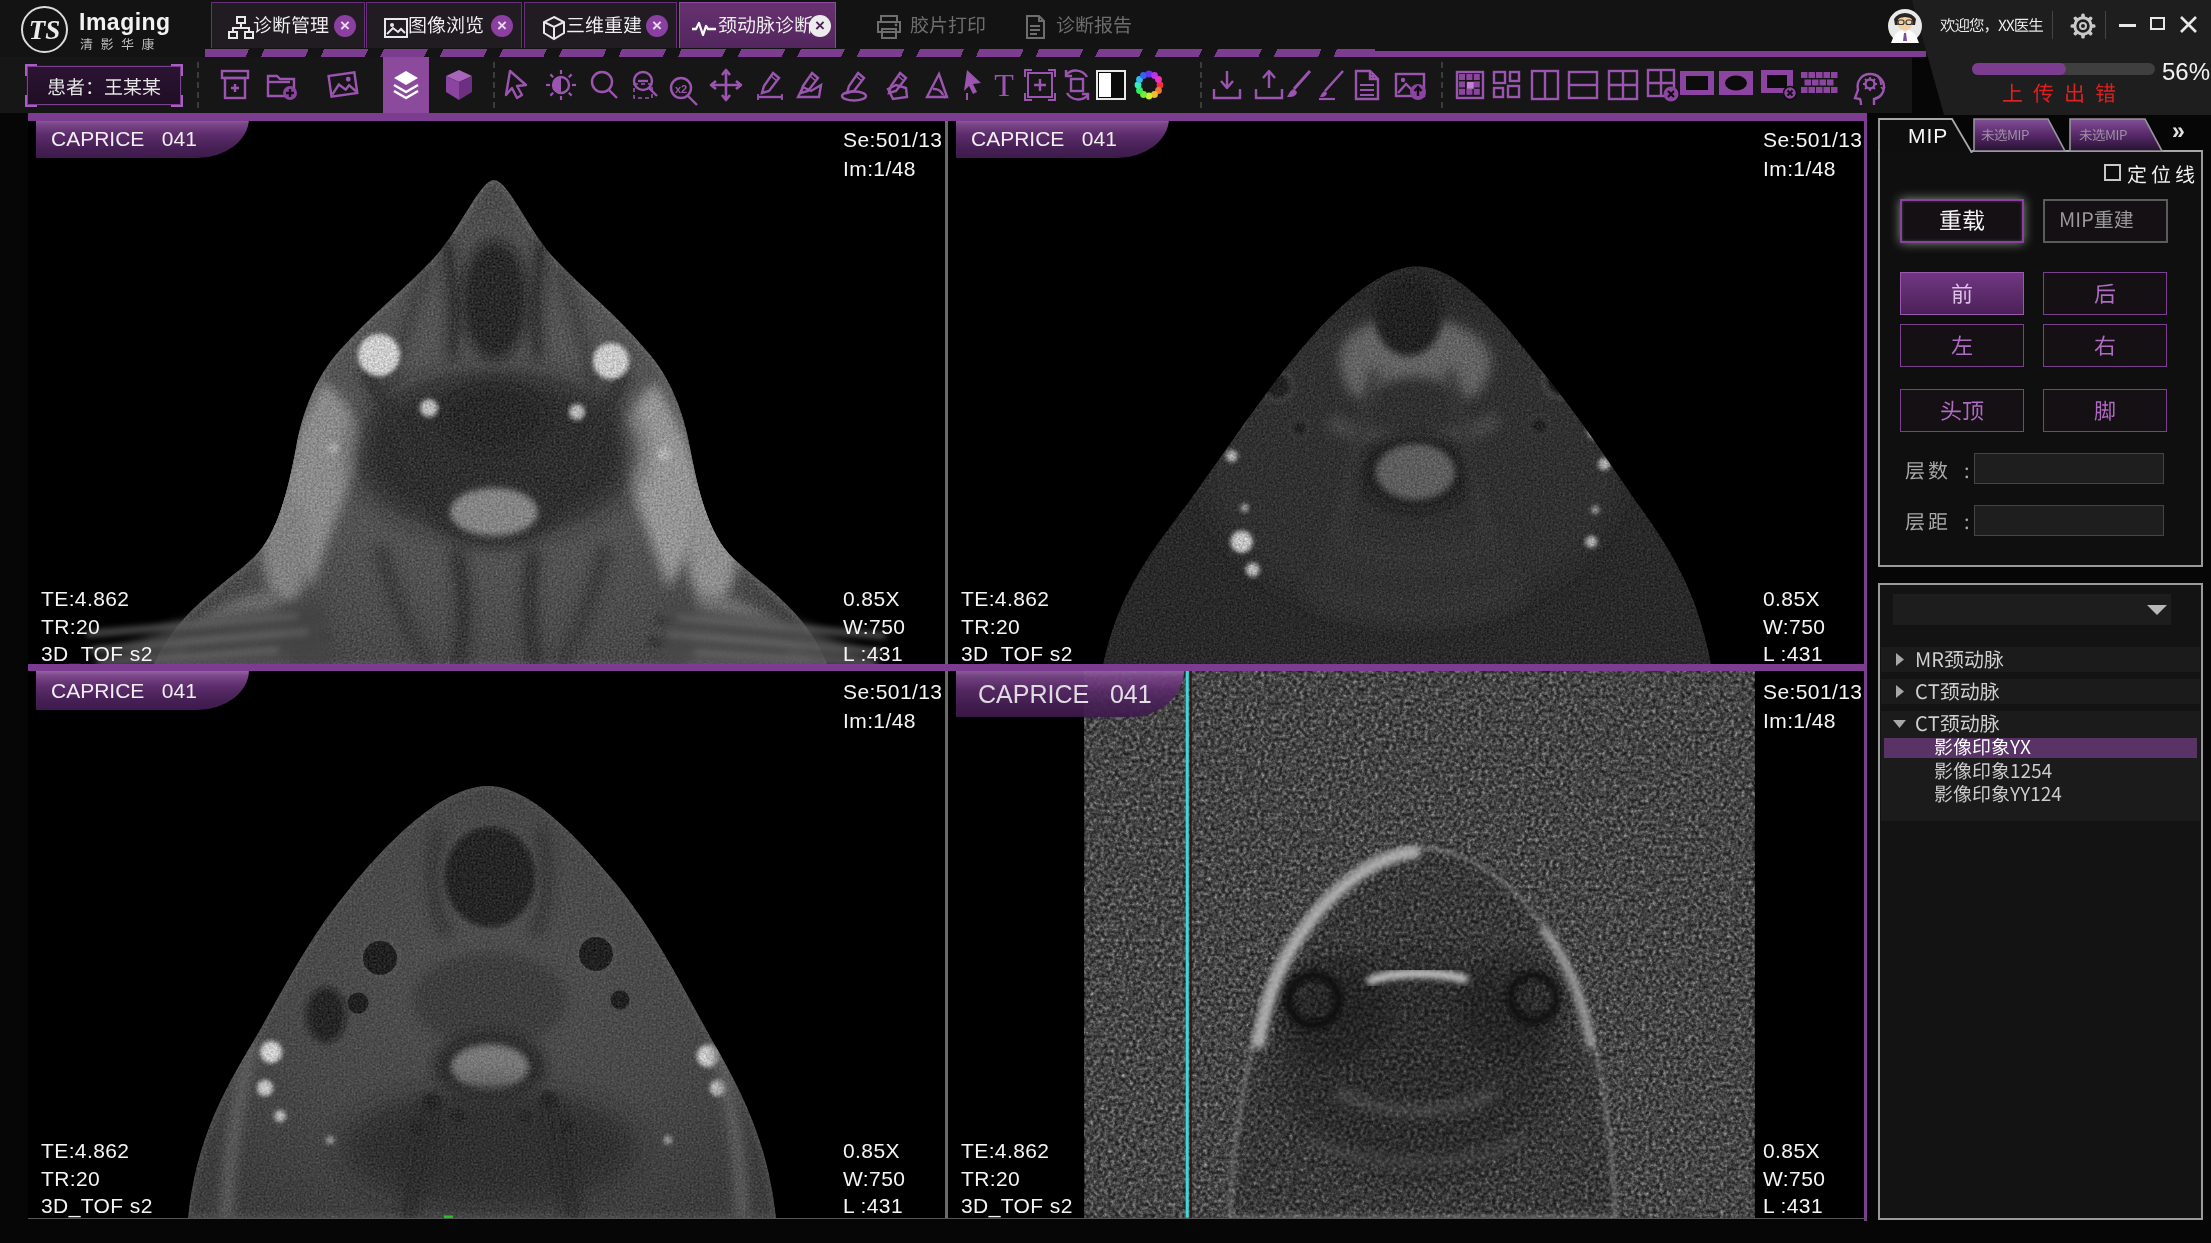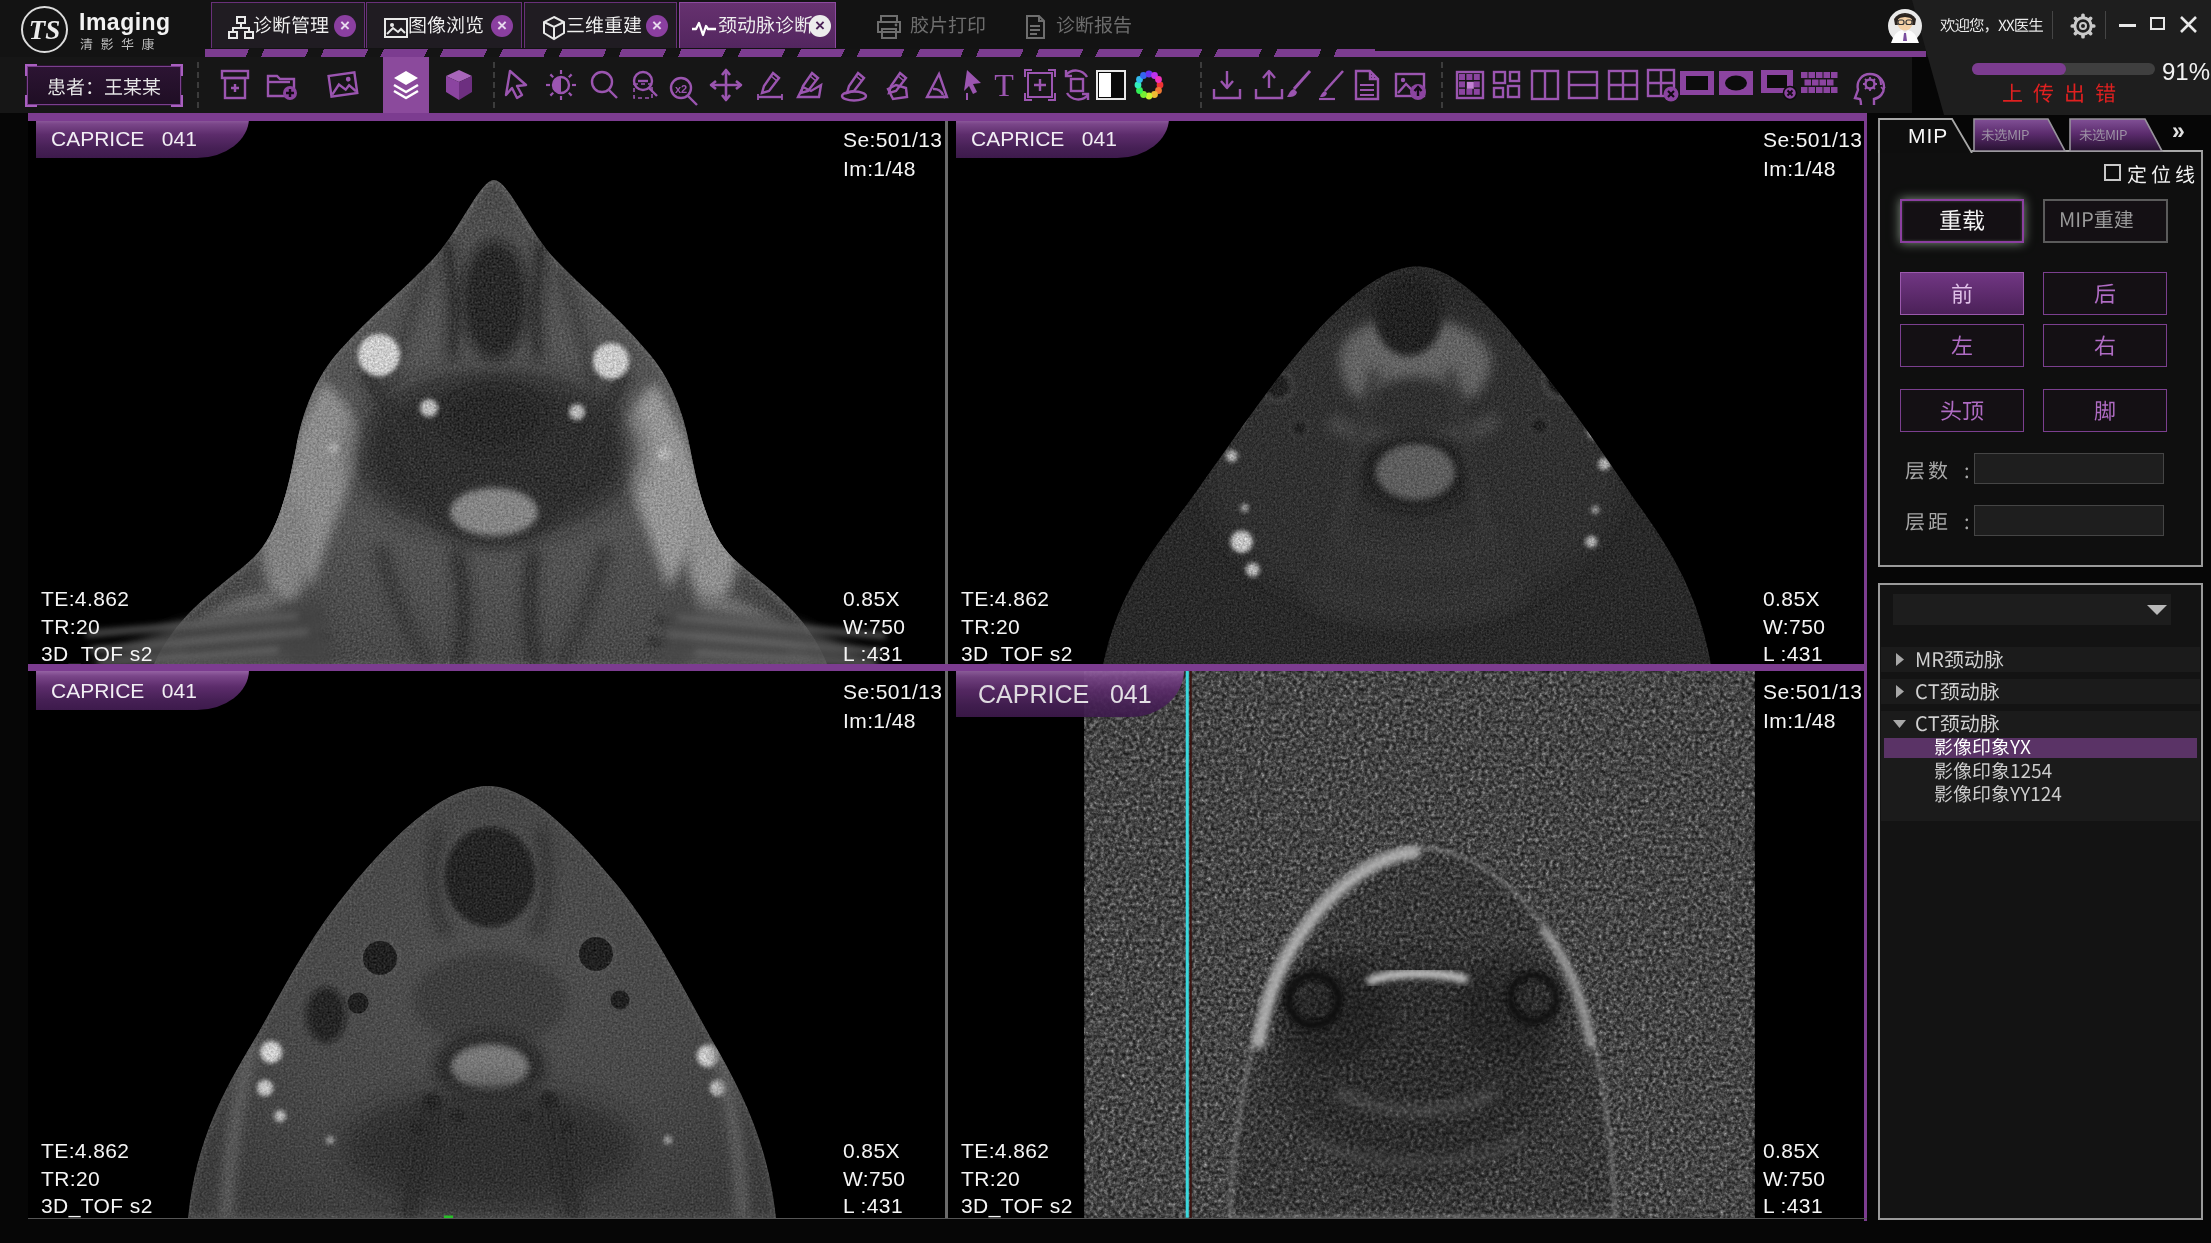--- a/index.html
+++ b/index.html
@@ -187,21 +187,21 @@
           <circle r="3" fill="none" stroke="#c9c9c9" stroke-width="2"></circle>
         </g>
       </svg></div>
     <div class="abs" style="left:2119px;top:24px;width:17px;height:2.6px;background:#e8e8e8"></div>
     <div class="abs" style="left:2150px;top:17px;width:15px;height:13px;border:2.6px solid #e8e8e8"></div>
     <svg class="abs" style="left:2180px;top:16px" width="17" height="17">
       <path d="M1 1 L16 16 M16 1 L1 16" stroke="#e8e8e8" stroke-width="2.6"></path>
     </svg>
     <div class="abs" style="left:1972px;top:63px;width:183px;height:12px;border-radius:6px;background:#3f3f3f"></div>
     <div class="abs" style="left:1972px;top:63px;width:94px;height:12px;border-radius:6px;background:#7c3c90"></div>
-    <div class="abs" style="left:2162px;top:58px;color:#f2f2f2;font-size:24px">91%</div>
+    <div class="abs" style="left:2162px;top:58px;color:#f2f2f2;font-size:24px">56%</div>
     <div id="toolbar"></div>
     <div id="patientbox" class="abs" style="left:27px;top:66px">
       <span class="cb tl"></span>
       <span class="cb tr"></span>
       <span class="cb bl"></span>
       <span class="cb br"></span>
     </div>
     <div class="abs" style="left:197px;top:62px;width:0;height:46px;border-left:2px dashed #3c3c3c"></div>
     <div class="abs" style="left:493px;top:62px;width:0;height:46px;border-left:2px dashed #3c3c3c"></div>
     <div class="abs" style="left:1200px;top:62px;width:0;height:46px;border-left:2px dashed #3c3c3c"></div>

